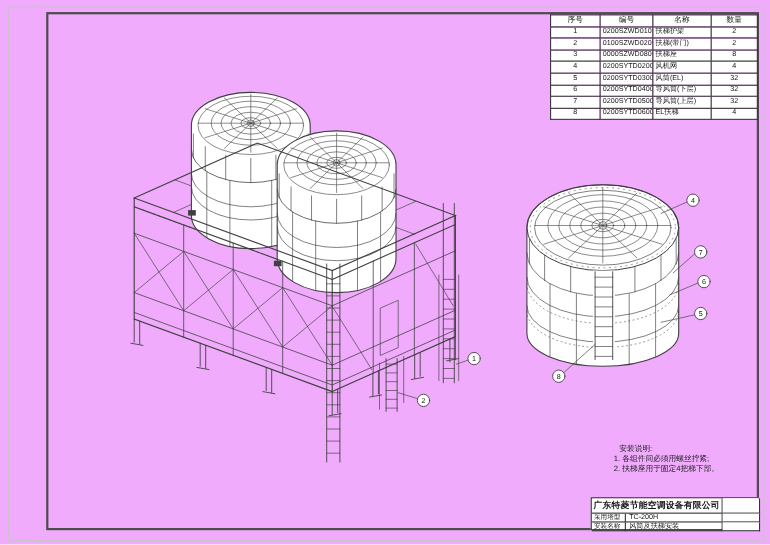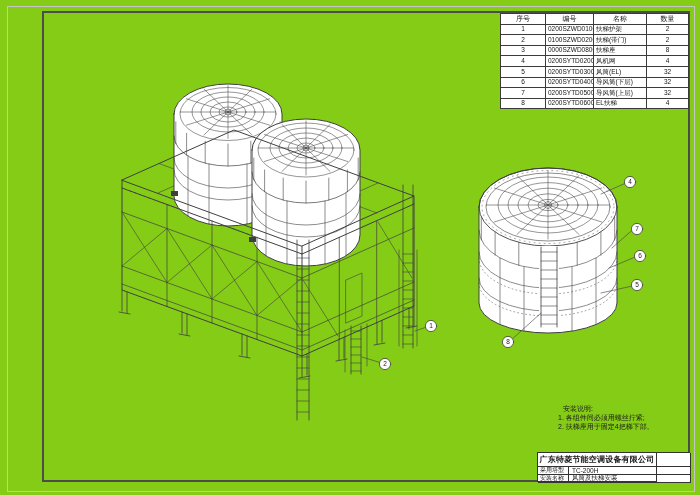--- a/index.html
+++ b/index.html
@@ -1,16 +1,16 @@
 <!DOCTYPE html>
 <html><head>
 <meta charset="utf-8">
 <style>
   html,body{margin:0;padding:0;background:#fff;}
-  .stage{position:relative;width:700px;height:495px;background:#84cc16;overflow:hidden;
+  .stage{position:relative;width:700px;height:495px;background:#f0abfc;overflow:hidden;
          font-family:"Liberation Sans",sans-serif;}
   .outer-border{position:absolute;left:7px;top:6px;width:688px;height:486px;
                 border:1px solid #c6c6c6;box-sizing:border-box;}
   .inner-border{position:absolute;left:42px;top:11px;width:648px;height:471px;
                 border:2px solid #4c4c4c;box-sizing:border-box;}
   .drawing-svg{position:absolute;left:0;top:0;}
 
   .parts-table{position:absolute;left:500px;top:13px;width:188px;border-collapse:collapse;
                table-layout:fixed;}
   .parts-table td{border:1px solid #3b3b3b;font-size:6.5px;color:#161616;padding:0 2px;

